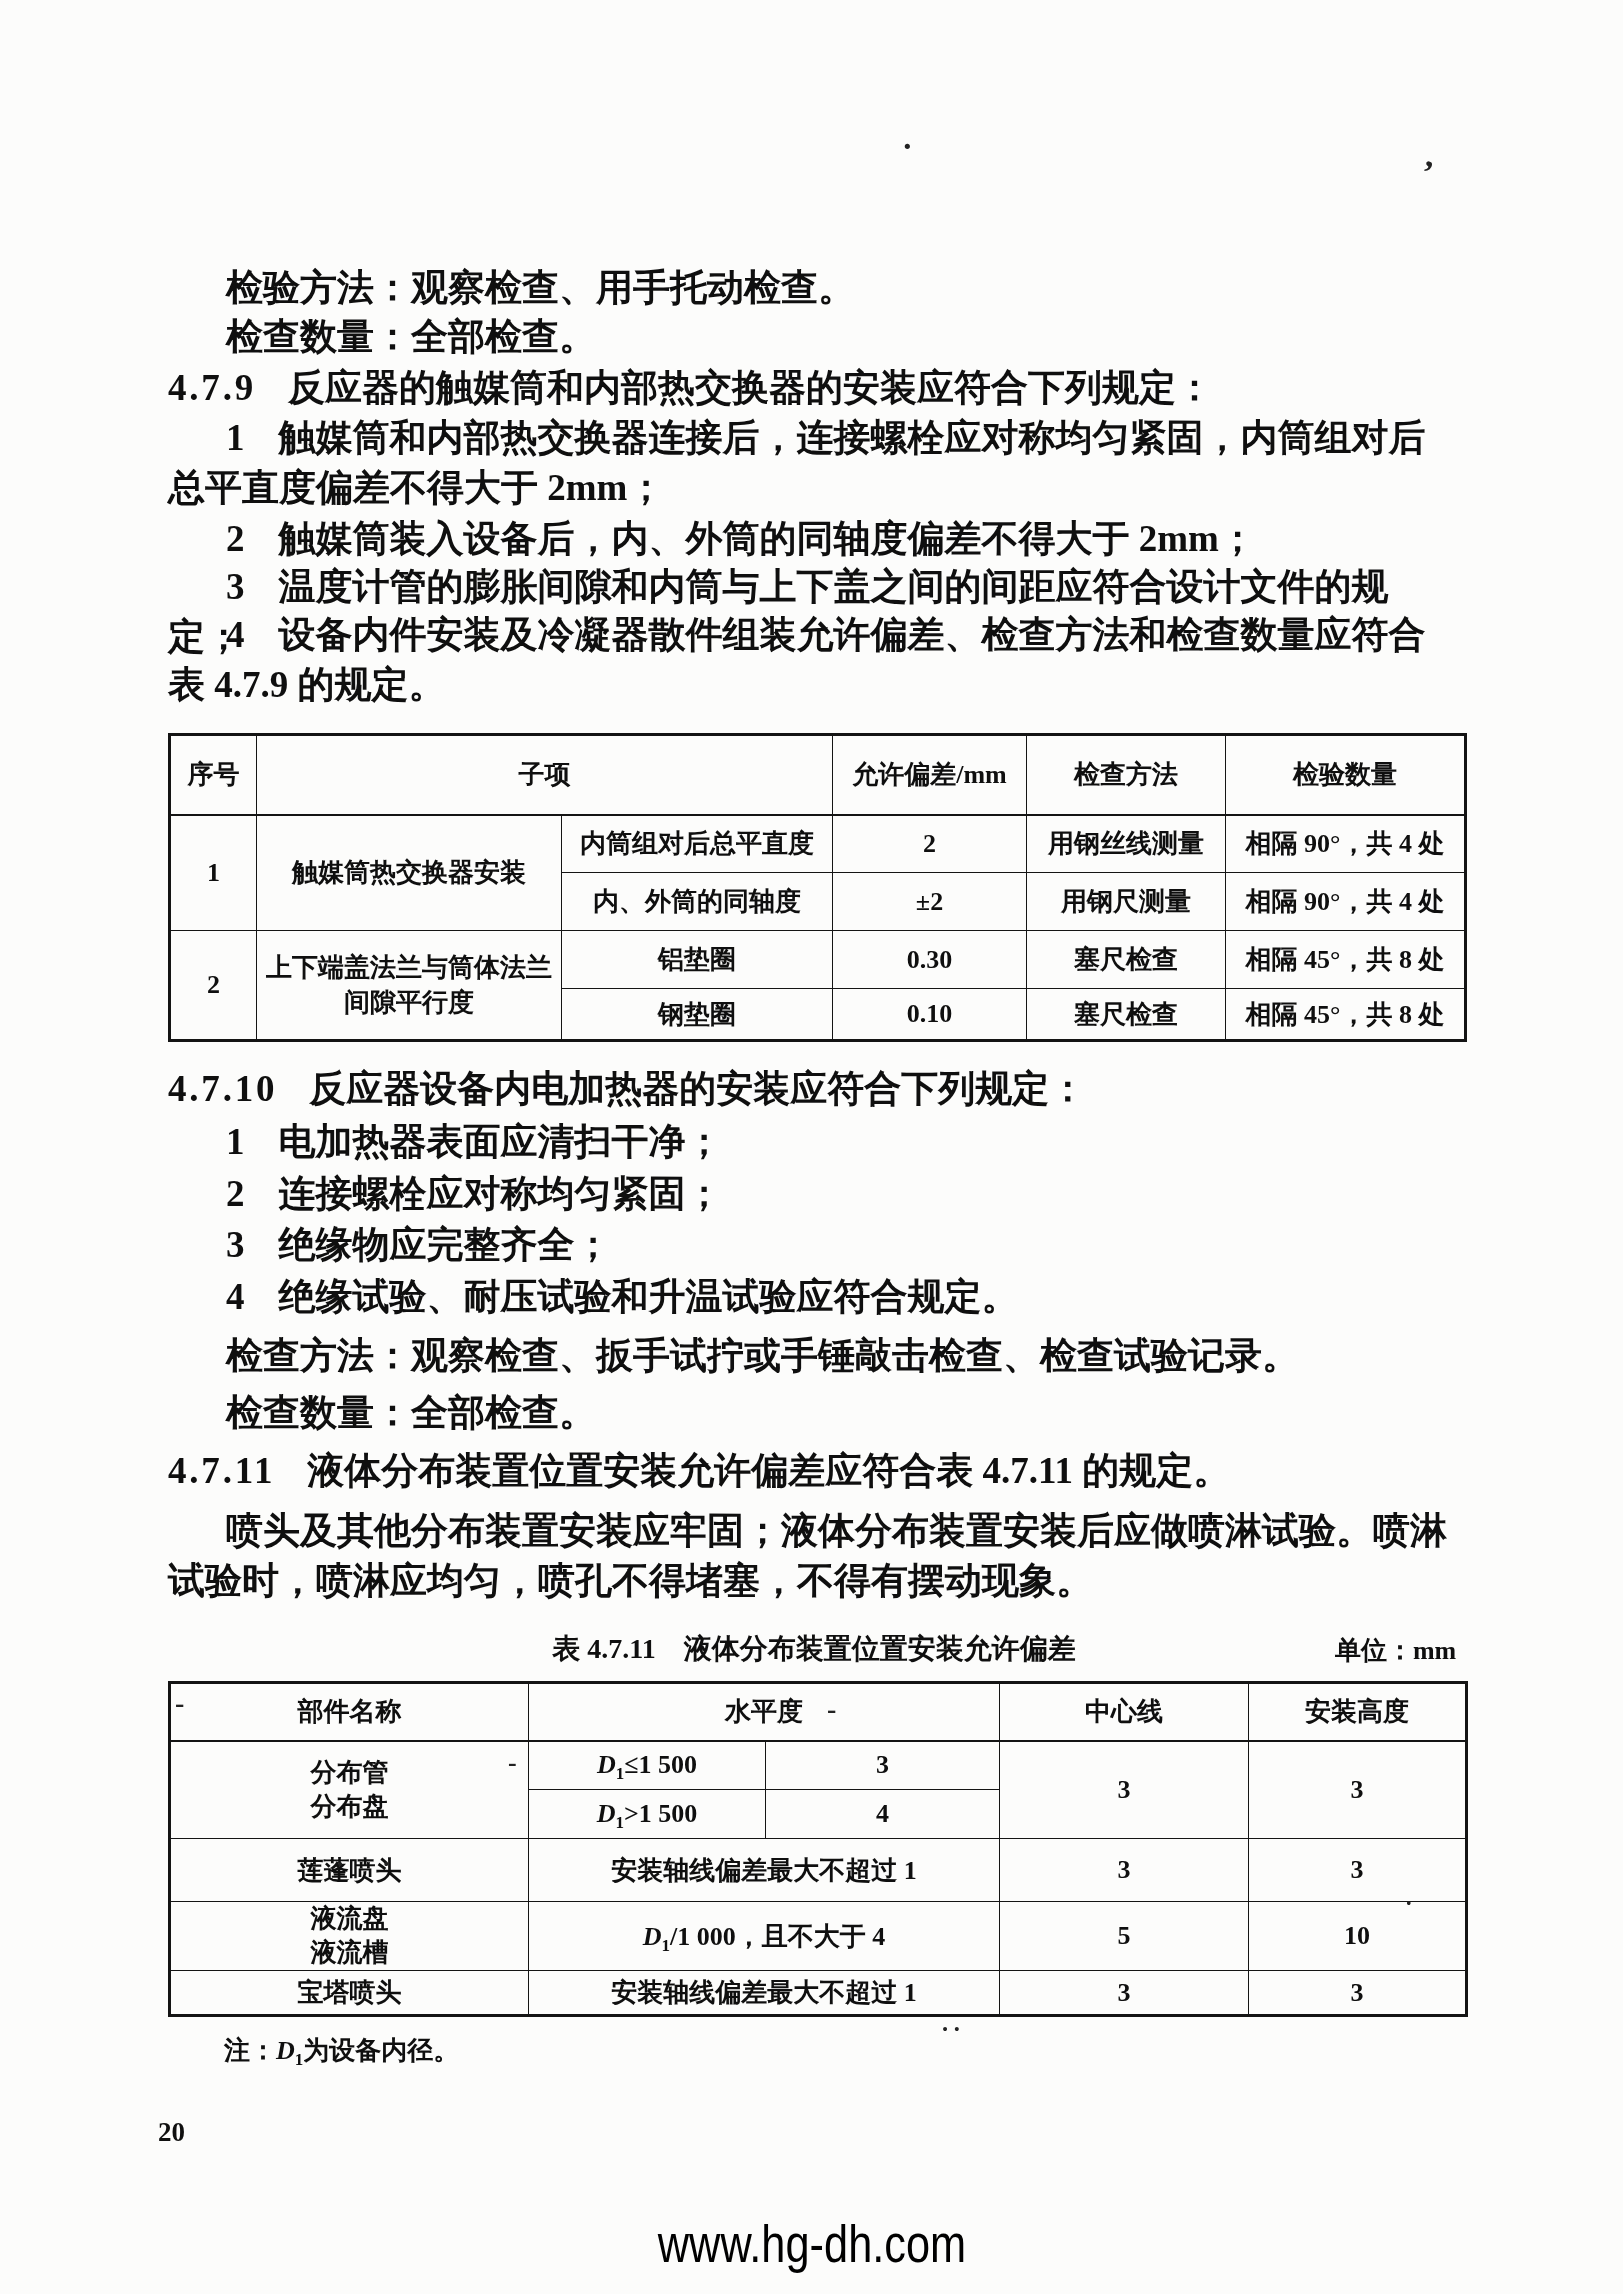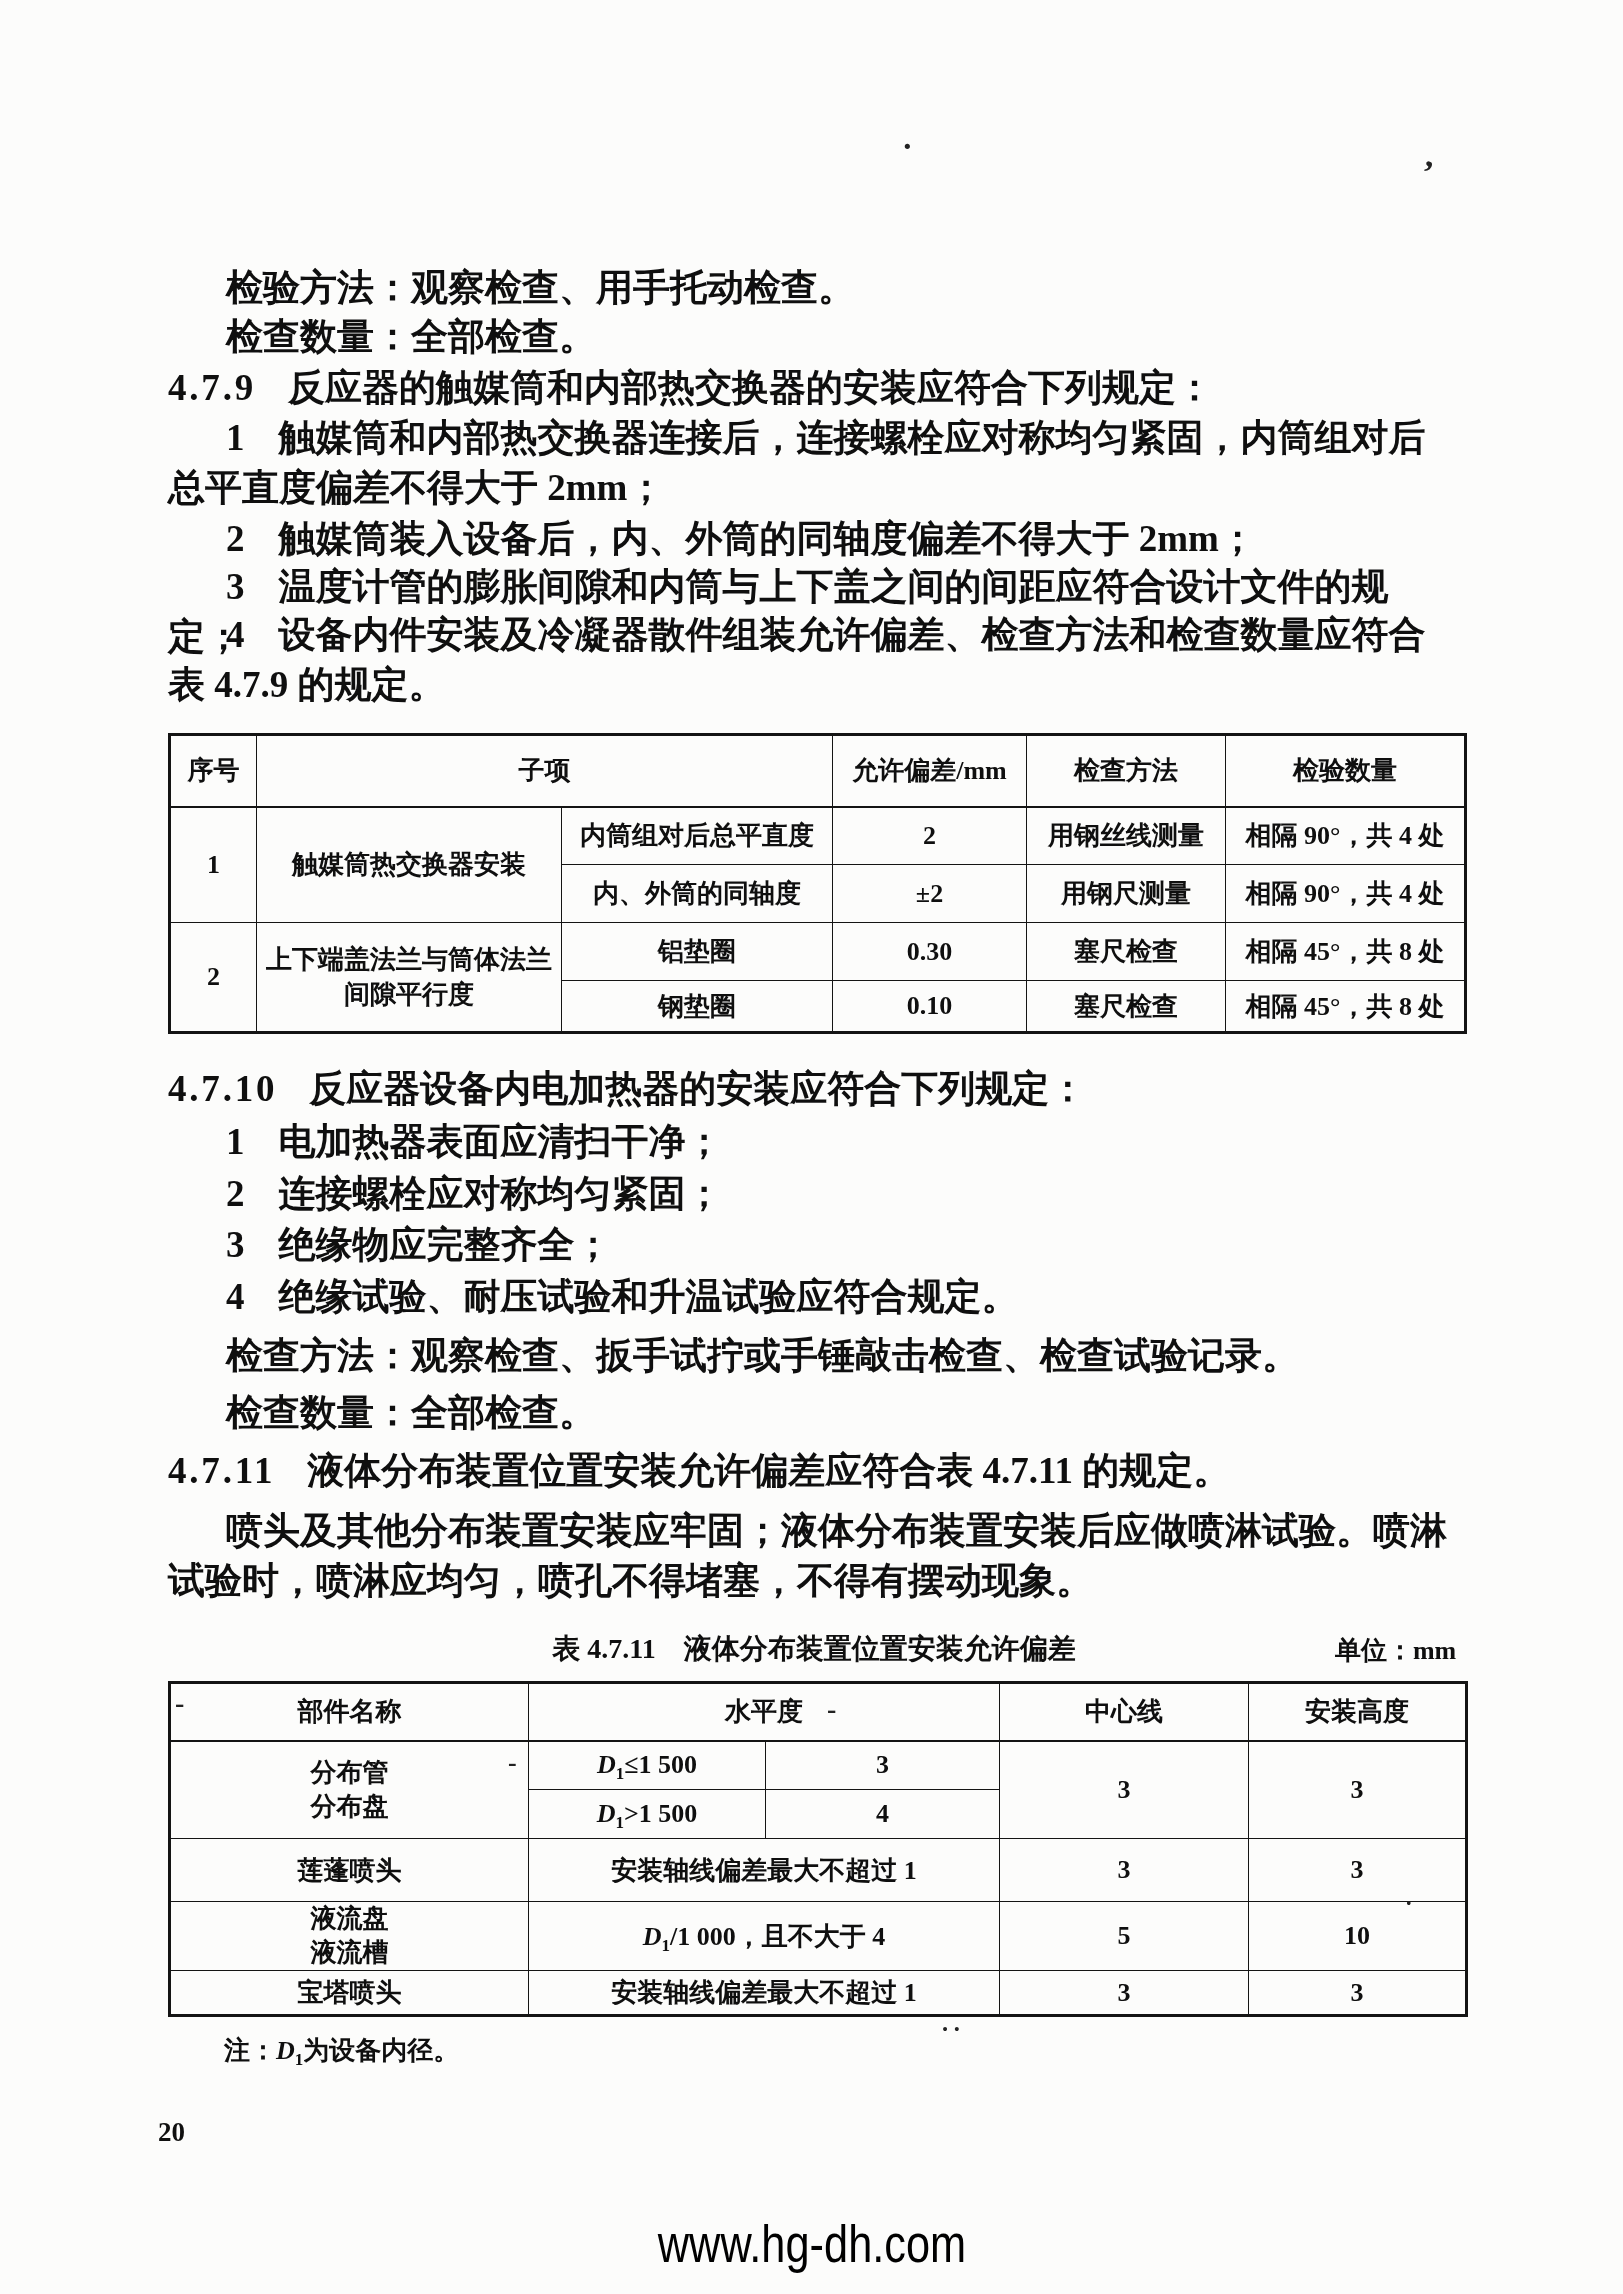--- a/index.html
+++ b/index.html
@@ -72,21 +72,21 @@
   <table class="t479">
     <colgroup>
       <col style="width:87px">
         <col style="width:305px">
         <col style="width:271px">
       <col style="width:194px">
         <col style="width:199px">
         <col style="width:240px">
     </colgroup>
     <thead>
-      <tr style="height:72px">
+      <tr style="height:80px">
         <th>序号</th>
         <th colspan="2">子项</th>
         <th>允许偏差/mm</th>
         <th>检查方法</th>
         <th>检验数量</th>
       </tr>
     </thead>
     <tbody>
       <tr style="height:58px">
         <td rowspan="2">1</td>

